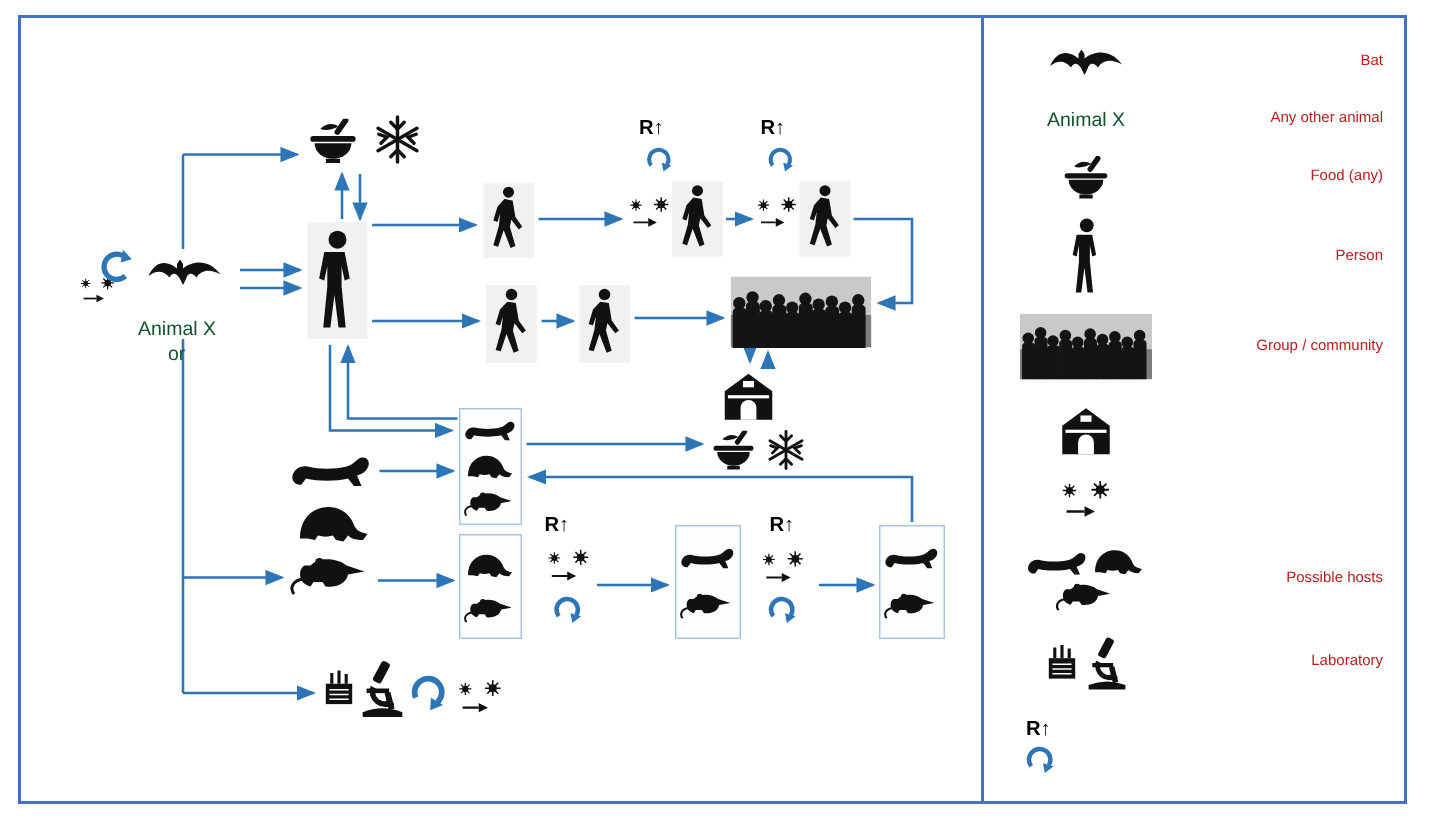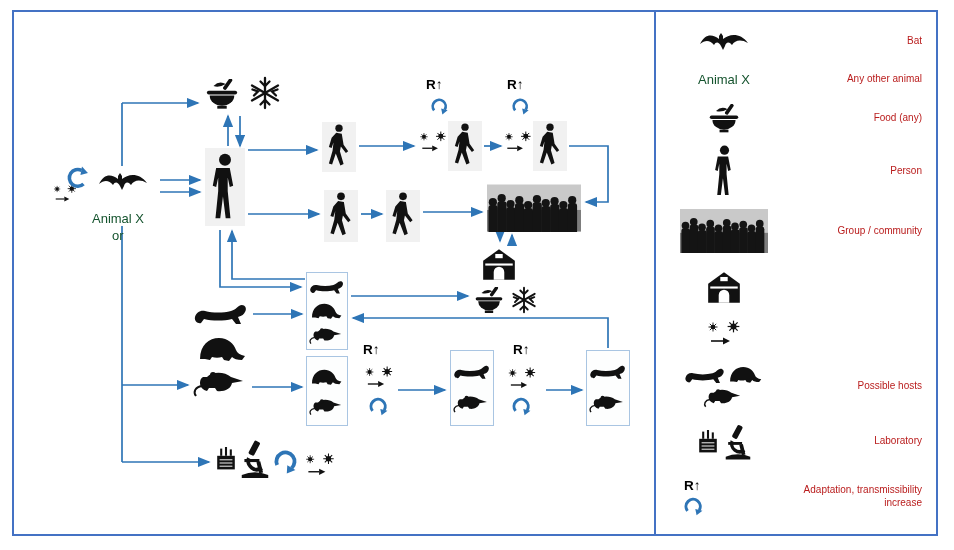--- a/index.html
+++ b/index.html
@@ -495,16 +495,15 @@
       </div>
       <div class="ltext">Laboratory</div>
     </div>
     <div class="lrow" style="height:54px;">
       <div class="licon col">
         <span class="rlab" style="align-self:flex-start;margin-left:12px;">R↑</span>
         <svg class="ic" width="24" height="22" style="align-self:flex-start;margin-left:10px;">
             <use href="#sym-curve"></use>
           </svg>
       </div>
-      <div class="ltext" style="max-width:160px;margin-left:auto;">Adaptation, transmissibility increase</div>
     </div>
   </div>
 </div>
 
 </body></html>

